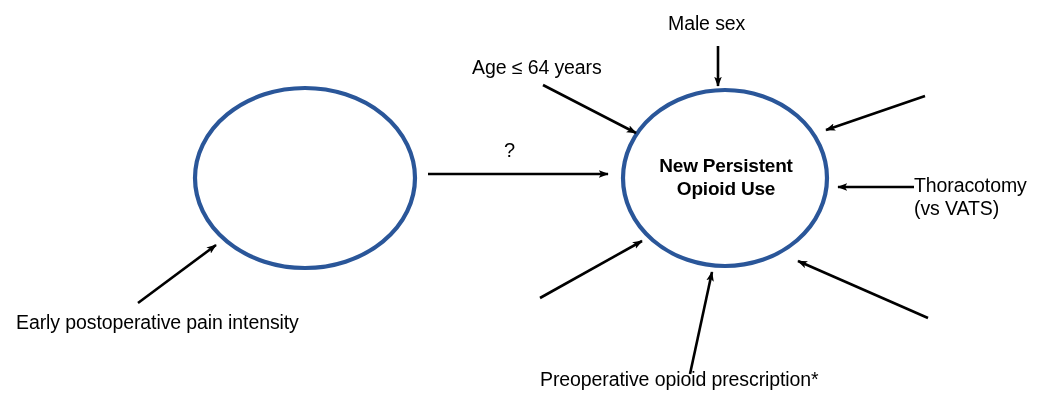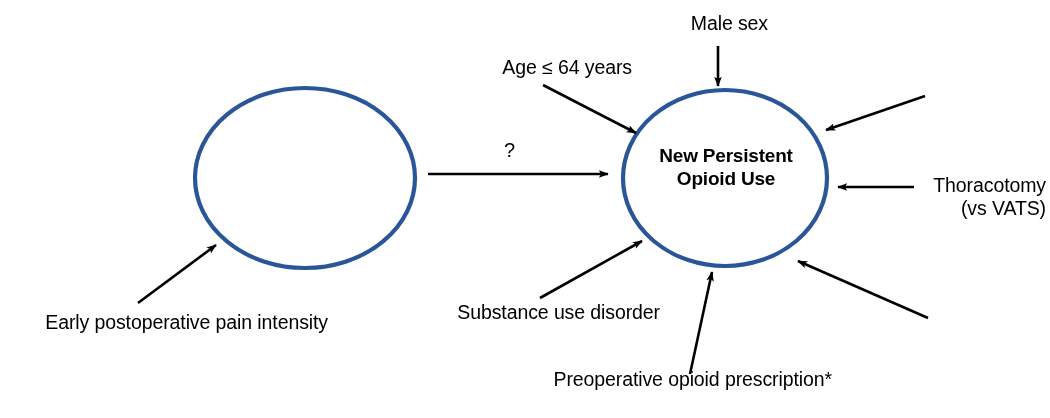--- a/index.html
+++ b/index.html
@@ -24,21 +24,21 @@
     width: 1050px;
     height: 418px;
   }
   .label {
     position: absolute;
     color: #000000;
     font-family: "Liberation Sans", sans-serif;
     font-size: 19.5px;
     line-height: 23px;
     white-space: pre;
-    text-align: right;
+    text-align: left;
     letter-spacing: -0.1px;
   }
   .node-label {
     position: absolute;
     color: #000000;
     font-family: "Liberation Sans", sans-serif;
     font-weight: bold;
     font-size: 19px;
     line-height: 23px;
     white-space: pre;
@@ -55,21 +55,21 @@
   
   #label-age            { left: 472px; top: 56px;  width: 160px; }
   #label-male-sex       { left: 668px; top: 12px;  width: 100px; }
   #label-adjuvant       { left: 862px; top: 12px;  width: 180px; }
   #label-thoracotomy    { left: 914px; top: 174px; width: 132px; }
   #label-los            { left: 790px; top: 327px; width: 254px; }
   #label-preop-opioid   { left: 540px; top: 368px; width: 292px; }
   #label-substance      { left: 434px; top: 301px; width: 226px; }
   #label-early-pain     { left: 16px;  top: 311px; width: 312px; }
   #node-label-left      { left: 230px; top: 142px; width: 152px; }
-  #node-label-right     { left: 645px; top: 144px; width: 162px; }
+  #node-label-right     { left: 645px; top: 154px; width: 162px; }
   #qmark-main           { left: 504px; top: 140px; }
 </style>
 </head>
 <body>
 
 <div id="diagram-root">
 
   <svg id="diagram-svg" viewBox="0 0 1050 418">
     <defs>
       <marker id="arrowhead" markerWidth="10" markerHeight="8" refX="9.2" refY="4" orient="auto" markerUnits="userSpaceOnUse">
@@ -109,17 +109,16 @@
 
   <div class="label" id="label-male-sex">Male sex</div>
 
 
   <div class="label" id="label-thoracotomy">Thoracotomy
 (vs VATS)</div>
 
 
   <div class="label" id="label-preop-opioid">Preoperative opioid prescription*</div>
 
-  <div class="label" id="label-substance">Substance use disorder</div>
 
   <div class="label" id="label-early-pain">Early postoperative pain intensity</div>
 
 </div>
 
 </body></html>

